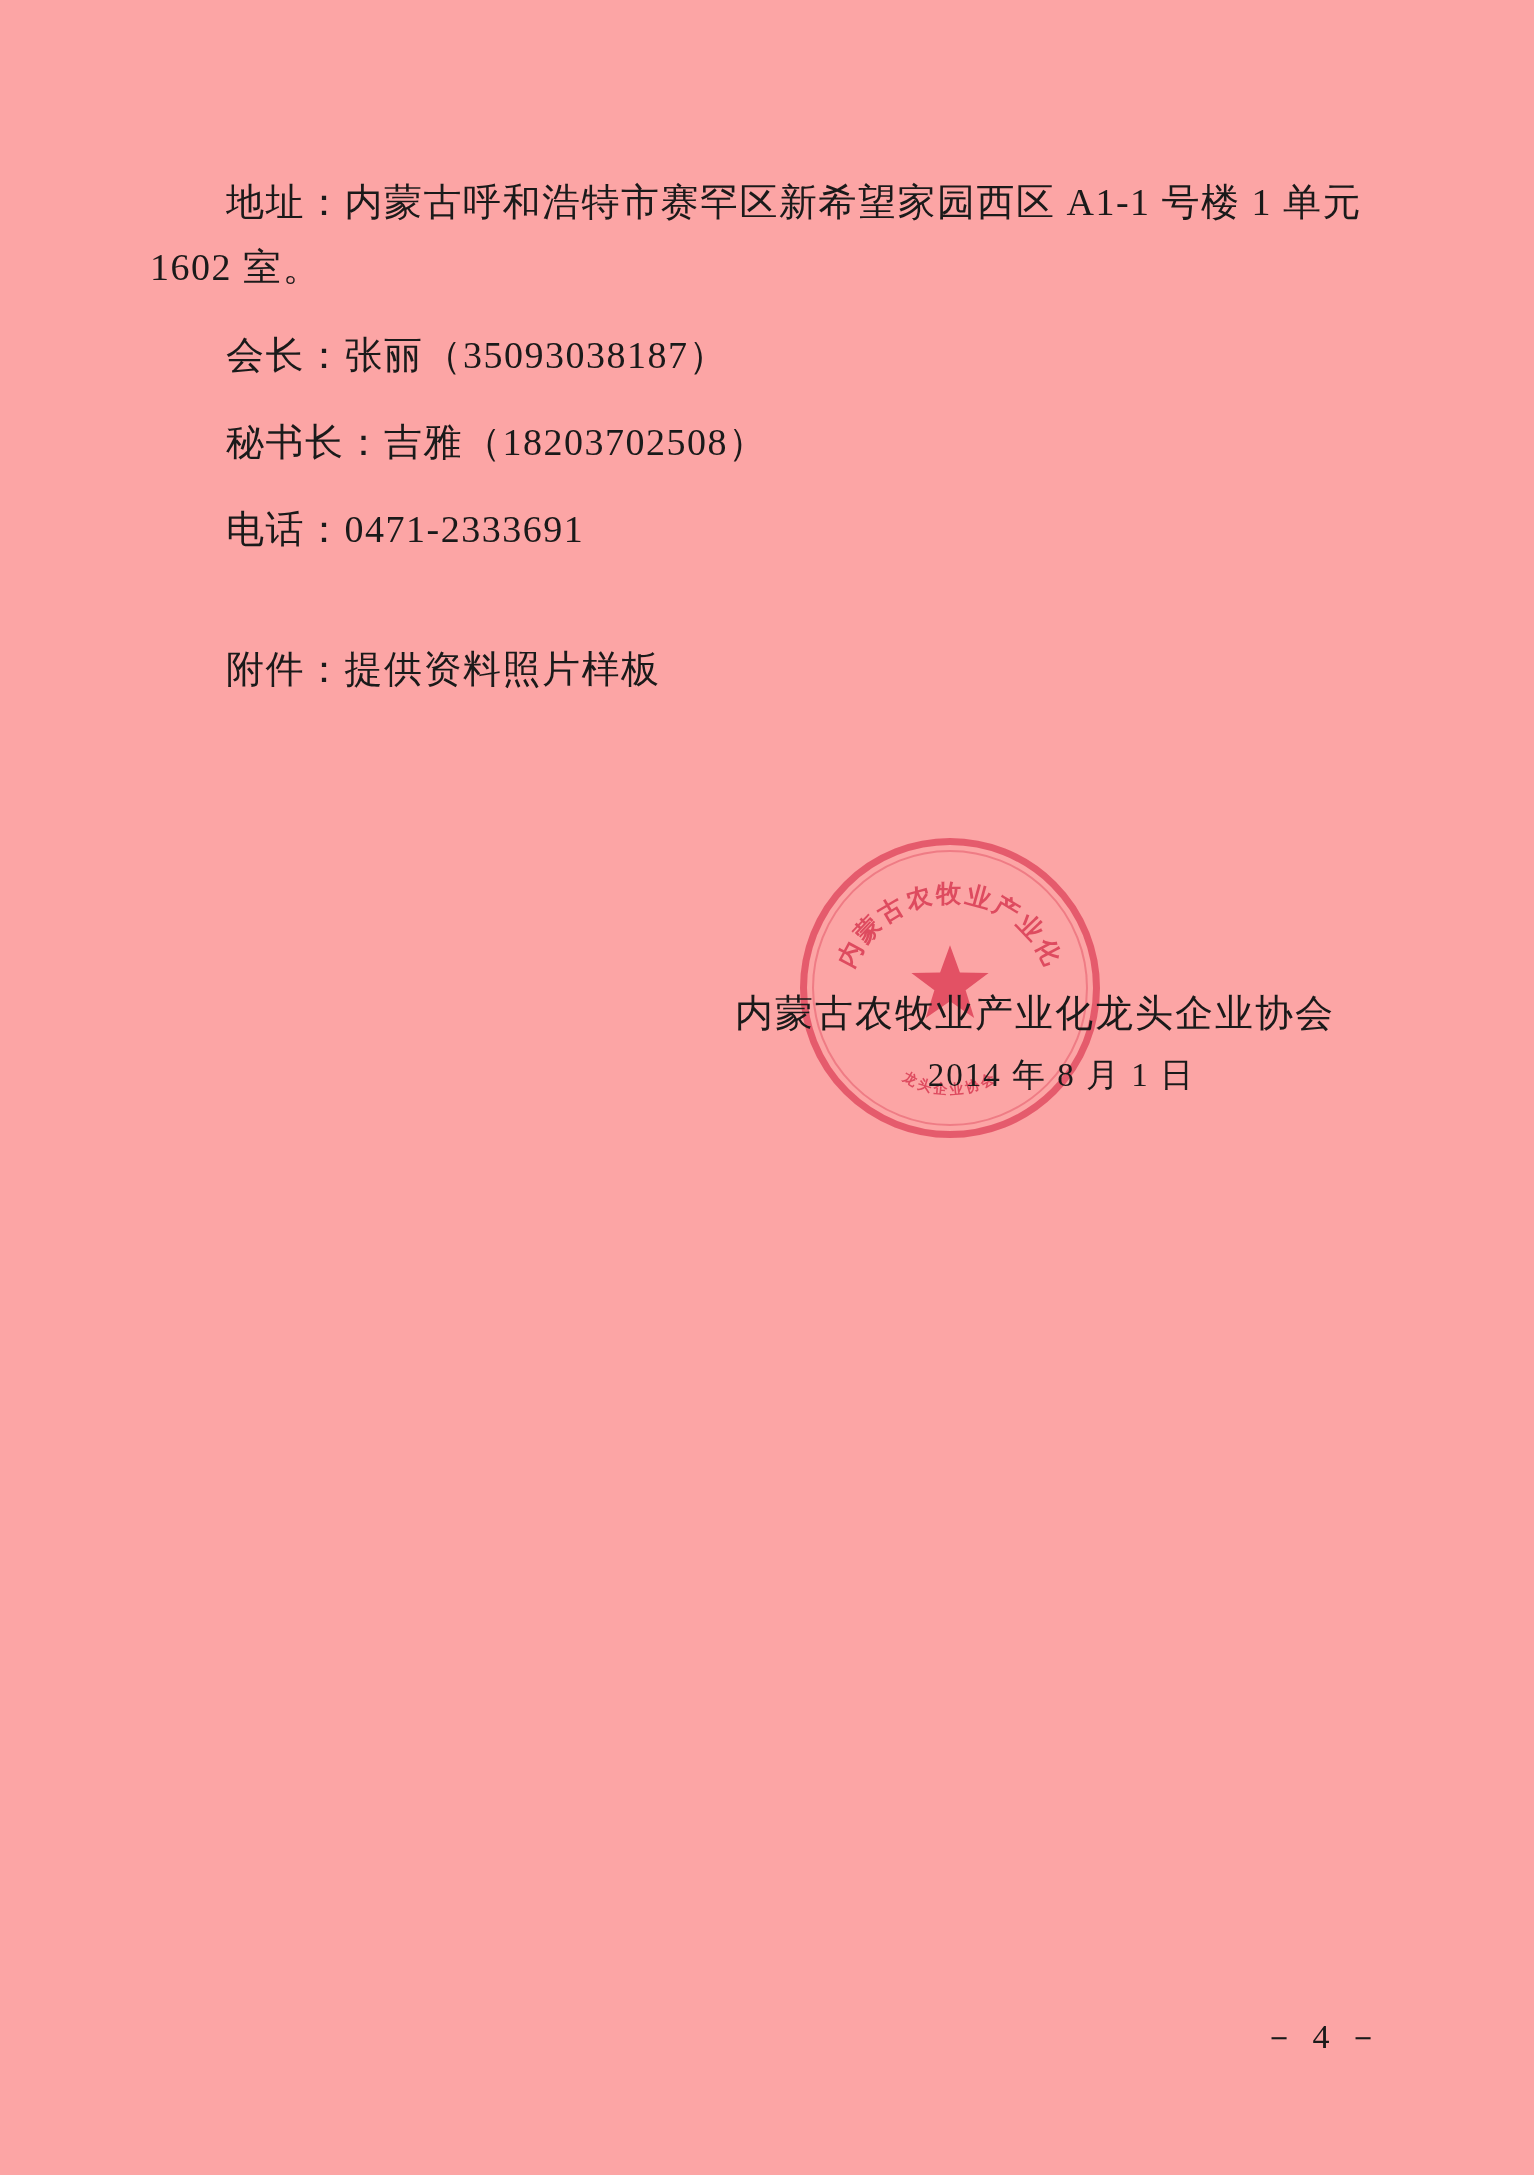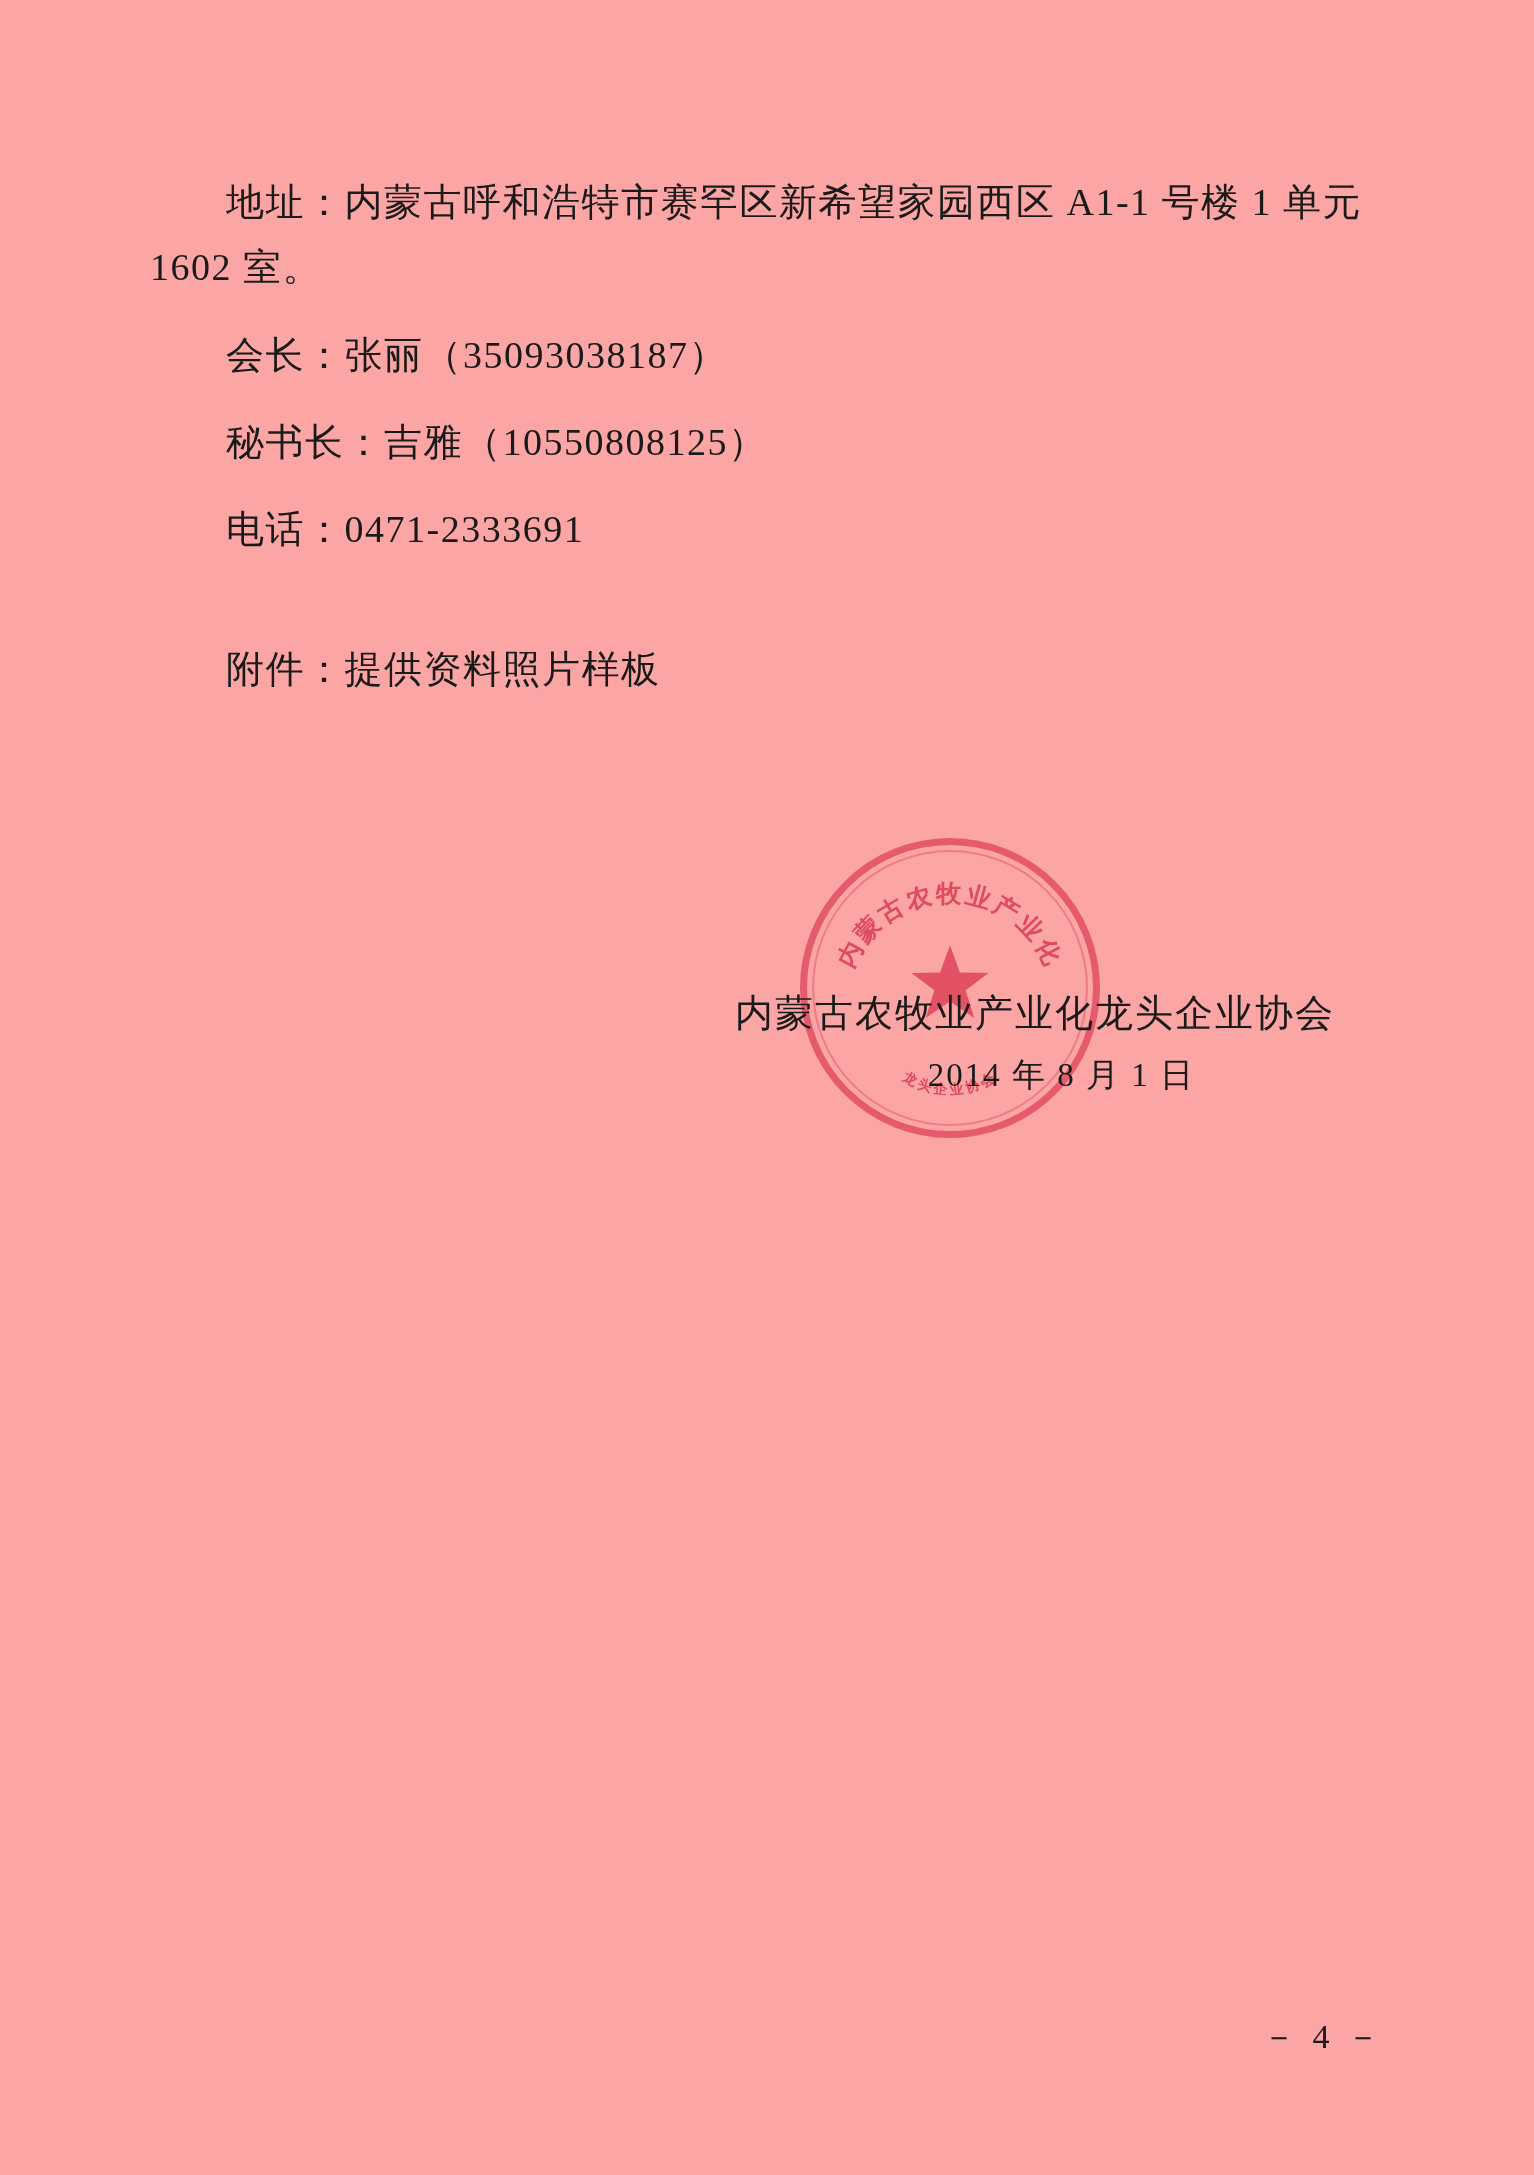--- a/index.html
+++ b/index.html
@@ -121,21 +121,21 @@
   }
 </style>
 </head>
 <body>
 
 <div class="page">
 
   <div class="content">
     <p class="para indent">地址：内蒙古呼和浩特市赛罕区新希望家园西区 A1-1 号楼 1 单元 1602 室。</p>
     <p class="para indent">会长：张丽（35093038187）</p>
-    <p class="para indent">秘书长：吉雅（10550808125）</p>
+    <p class="para indent">秘书长：吉雅（18203702508）</p>
     <p class="para indent">电话：0471-2333691</p>
     <div class="spacer"></div>
     <p class="para indent">附件：提供资料照片样板</p>
   </div>
 
   <div class="seal">
     <div class="ring"></div>
     <div class="ring2"></div>
     <svg class="arc-text" viewBox="0 0 300 300">
       <defs>

